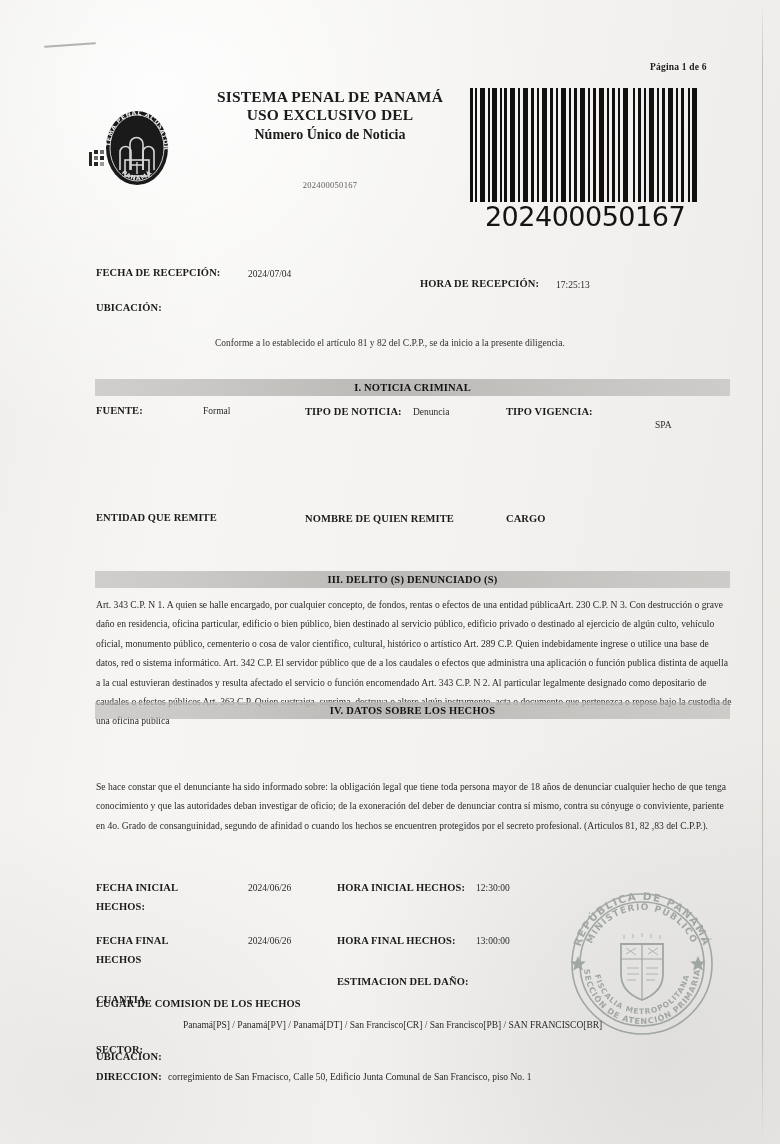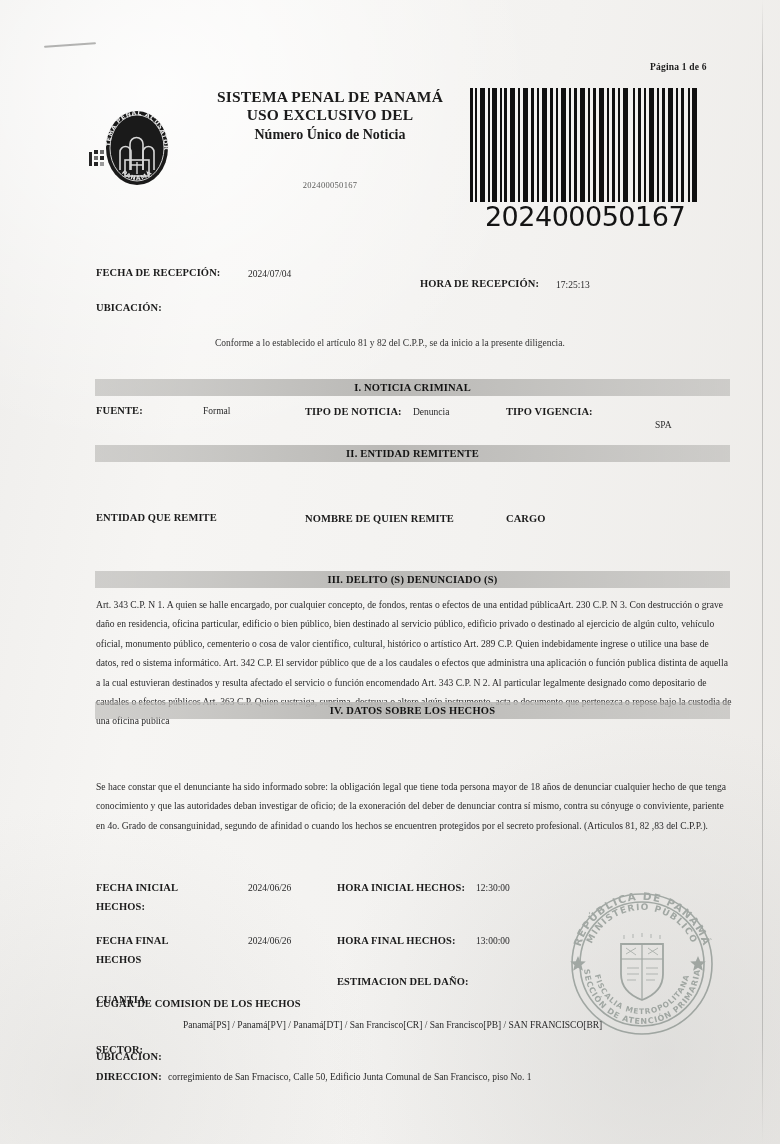--- a/index.html
+++ b/index.html
@@ -290,23 +290,20 @@
     <div class="band" style="top:379px;">
       <span>I. NOTICIA CRIMINAL</span>
     </div>
     <div class="lbl" style="left:96px; top:405px;">FUENTE:</div>
     <div class="val" style="left:203px; top:406px;">Formal</div>
     <div class="lbl" style="left:305px; top:406px;">TIPO DE NOTICIA:</div>
     <div class="val" style="left:413px; top:407px;">Denuncia</div>
     <div class="lbl" style="left:506px; top:406px;">TIPO VIGENCIA:</div>
     <div class="val" style="left:614px; top:420px;margin-left:41px;">SPA</div>
 
-    <div class="band" style="top:445px;">
-      <span>II. ENTIDAD REMITENTE</span>
-    </div>
     <div class="lbl" style="left:96px; top:512px;">ENTIDAD QUE REMITE</div>
     <div class="val" style="left:96px; top:534px;"></div>
     <div class="lbl" style="left:305px; top:513px;">NOMBRE DE QUIEN REMITE</div>
     <div class="val" style="left:305px; top:534px;"></div>
     <div class="lbl" style="left:506px; top:513px;">CARGO</div>
     <div class="val" style="left:506px; top:534px;"></div>
 
     <div class="band" style="top:571px;">
       <span>III. DELITO (S) DENUNCIADO (S)</span>
     </div>

